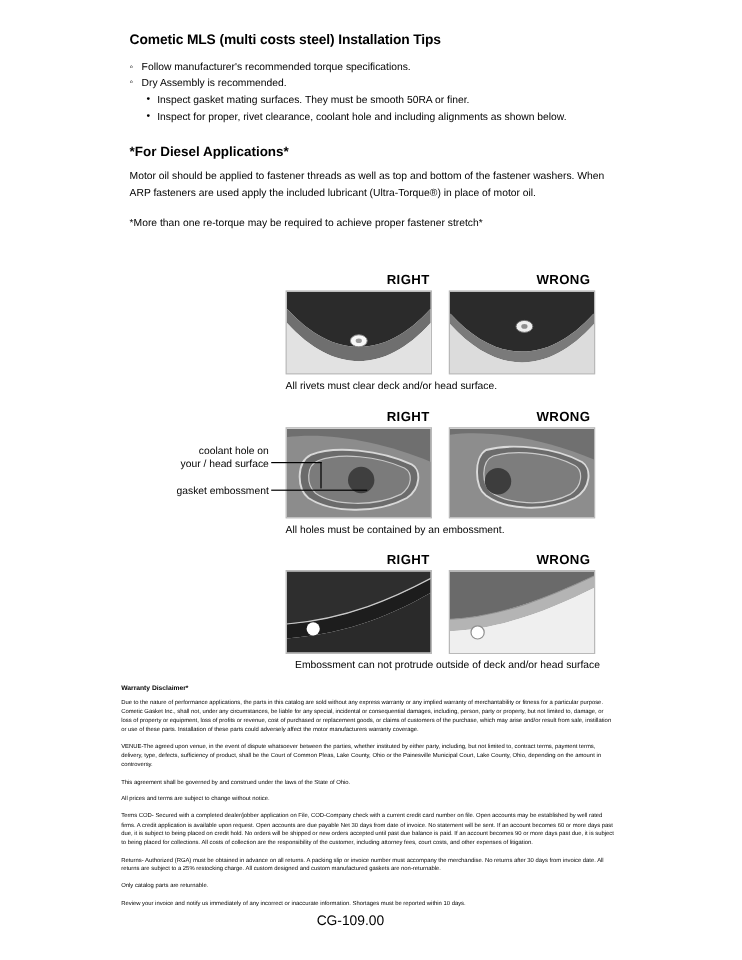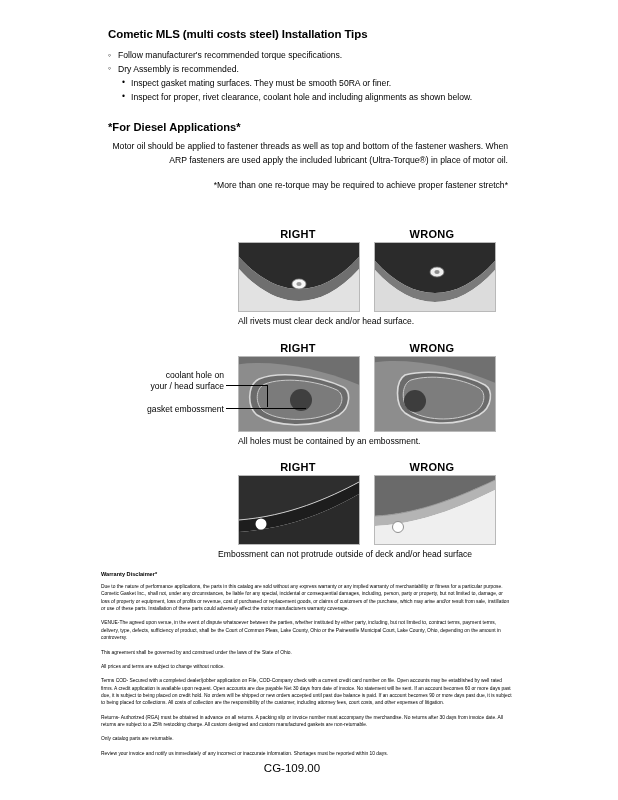--- a/index.html
+++ b/index.html
@@ -71,42 +71,41 @@
   }
   h2.subtitle {
     font-size: 11.2px;
     font-weight: bold;
     margin: 16px 0 7px 0;
   }
   p.para {
     font-size: 8.6px;
     line-height: 1.62;
     margin: 0 0 11px 0;
-    text-align: right;
   }
   p.para.tight { margin-bottom: 0; }
 
   
   .figures {
     position: absolute;
     left: 120px;
     top: 228px;
     width: 380px;
   }
   .fig-row {
     position: relative;
   }
   .fig-labels {
     display: flex;
     gap: 14px;
     margin-left: 118px;
   }
   .fig-label {
     width: 120px;
-    text-align: center;
+    text-align: right;
     font-size: 11px;
     font-weight: bold;
     letter-spacing: 0.3px;
     margin-bottom: 2px;
   }
   .fig-imgs {
     display: flex;
     gap: 14px;
     margin-left: 118px;
   }
@@ -117,21 +116,21 @@
     border: 1px solid #b9b9b9;
     overflow: hidden;
     position: relative;
   }
   .fig-box.tall { height: 74px; }
   .caption {
     font-size: 8.6px;
     margin: 4px 0 14px 118px;
     line-height: 1.35;
   }
-  .caption.wide { margin-left: 98px; }
+  .caption.wide { margin-left: 98px; text-align: right; }
 
   
   .annot {
     position: absolute;
     text-align: right;
     font-size: 8.6px;
     line-height: 1.3;
   }
   .annot-line {
     position: absolute;

